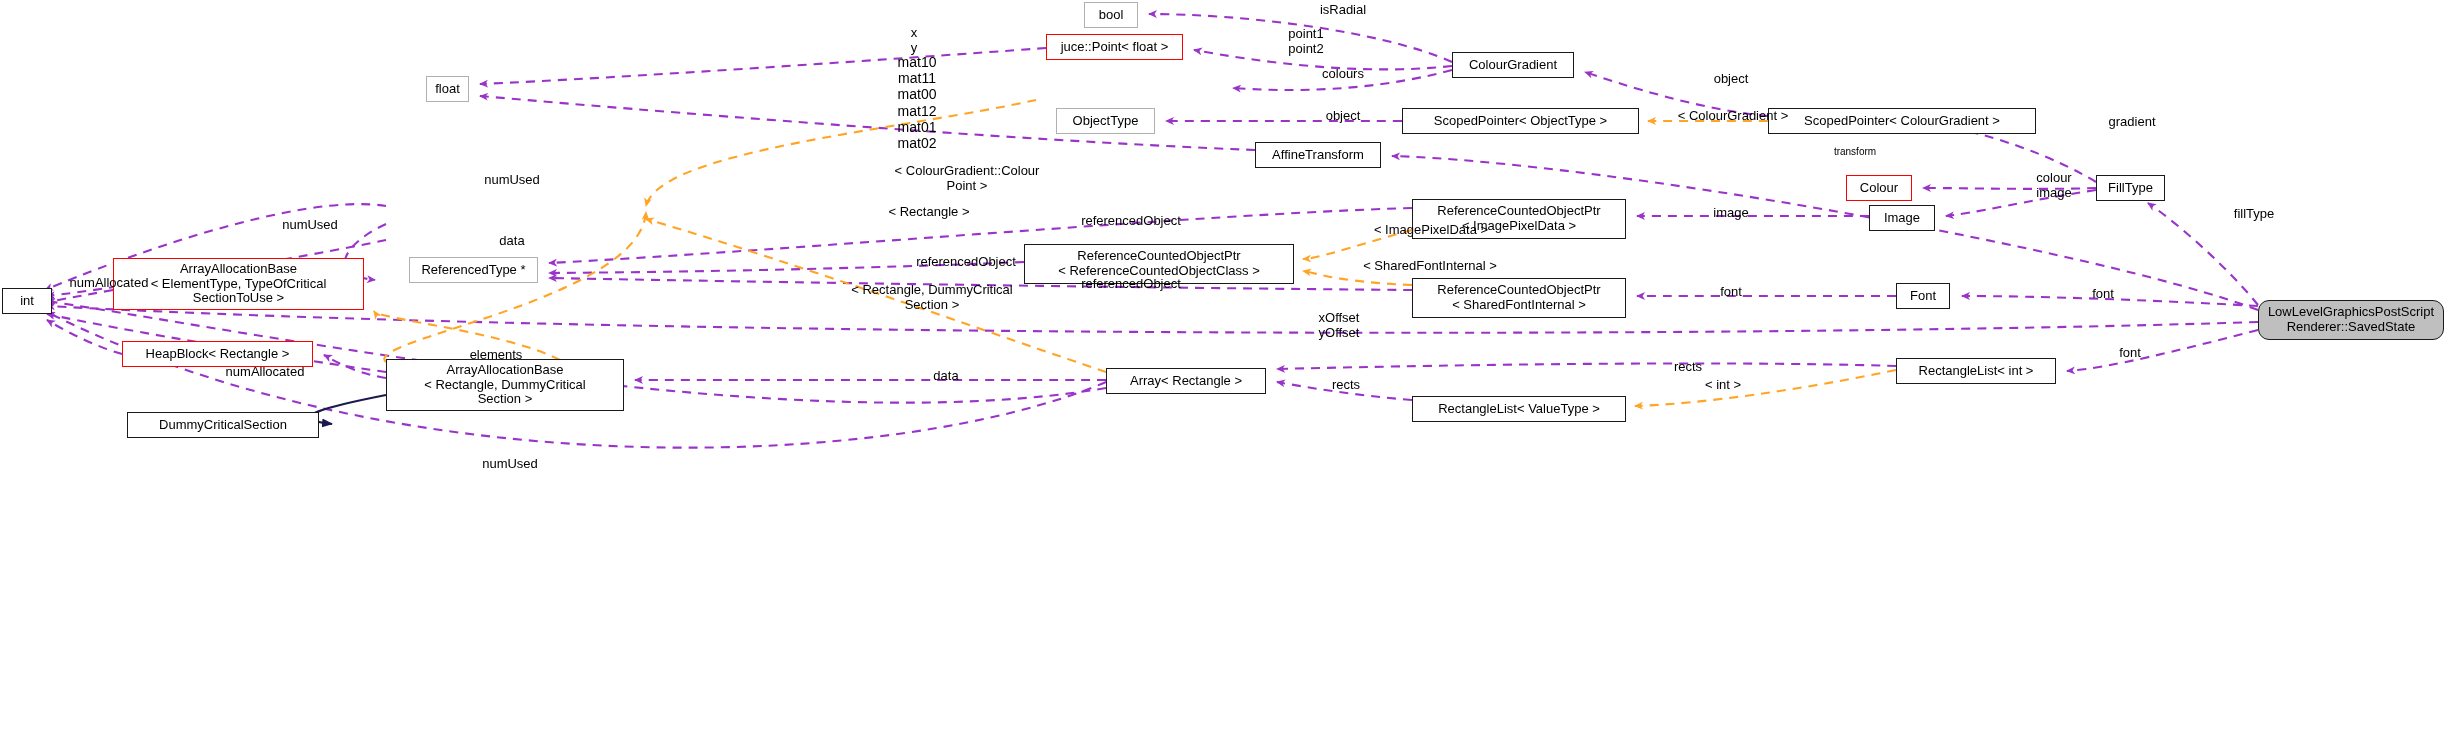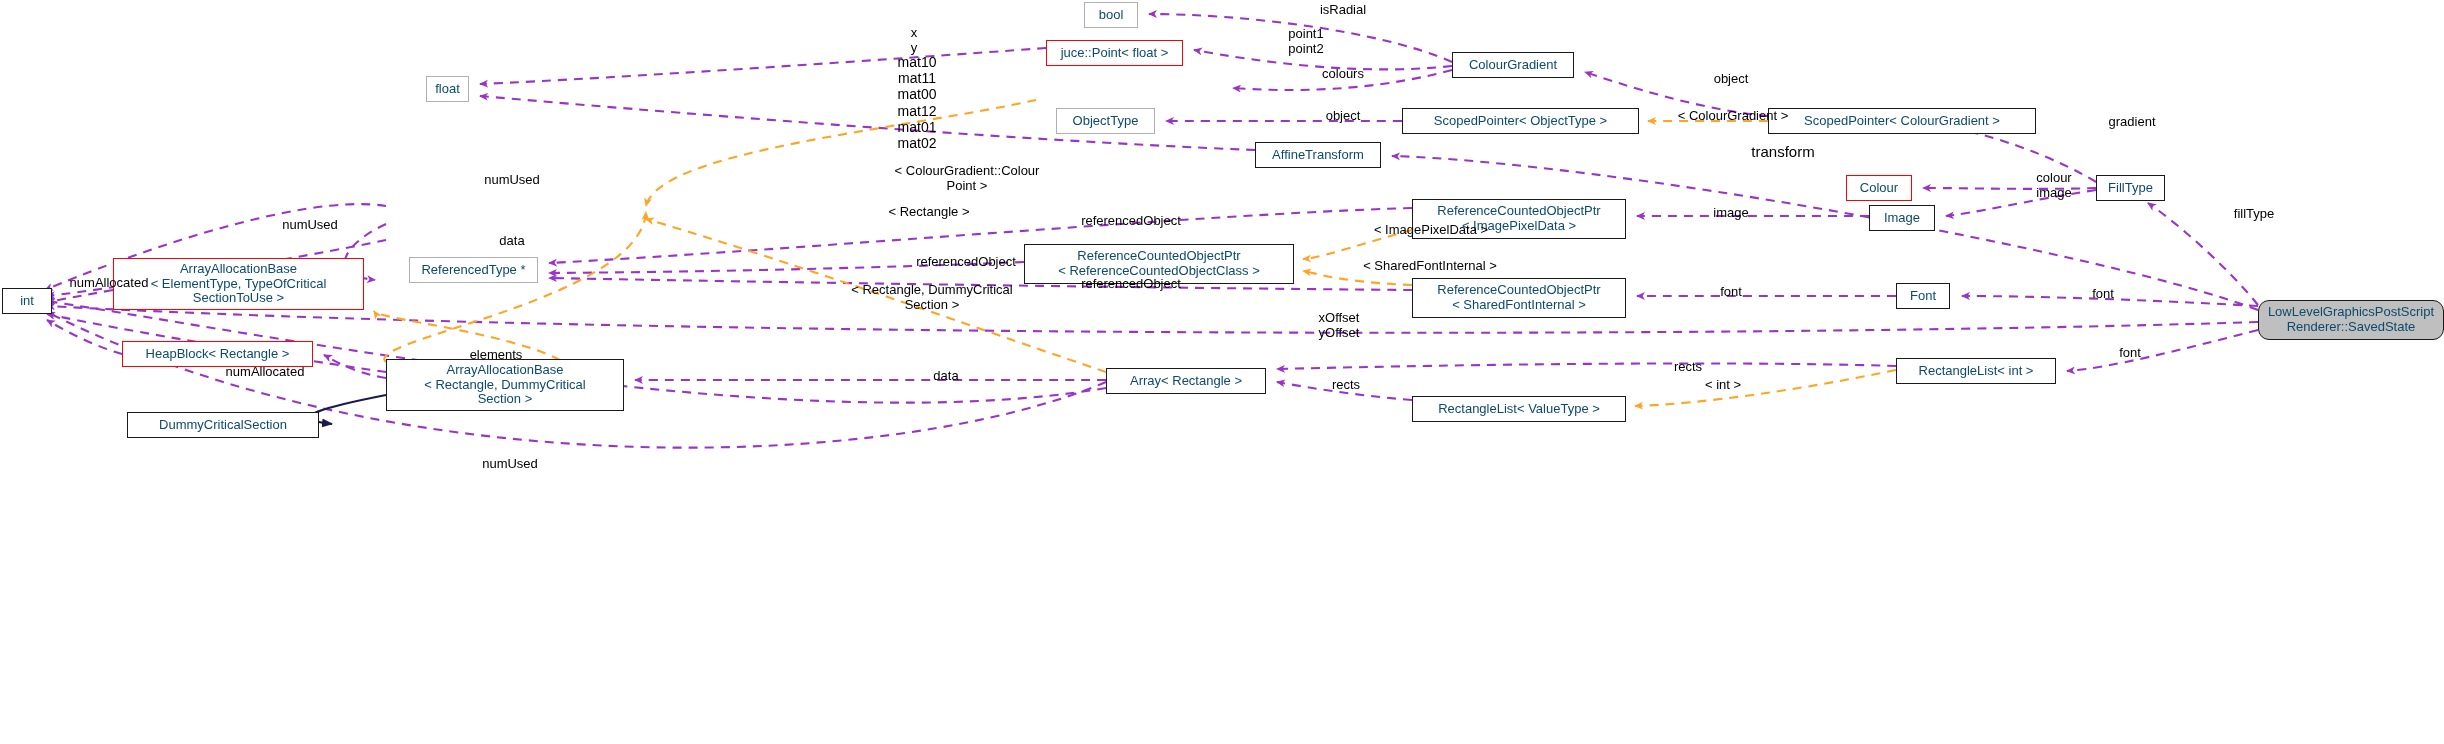--- a/index.html
+++ b/index.html
@@ -31,21 +31,21 @@
     height: 744px;
   }
   .node {
     position: absolute;
     box-sizing: border-box;
     display: flex;
     align-items: center;
     justify-content: center;
     text-align: center;
     line-height: 1.12;
-    color: #0c4a6e;
+    color: #000000;
     background: #ffffff;
     white-space: pre;
     padding: 1px 4px;
   }
   .node.black {
     border: 1.6px solid #1a1a1a;
   }
   .node.red {
     border: 1.6px solid #ff0000;
   }
@@ -130,21 +130,21 @@
       <path d="M560,360 C500,330 380,320 374,311"></path>
     </g>
 
     <g fill="none" stroke="#1a1a50" stroke-width="2.2" marker-end="url(#ahN)">
       <path d="M386,395 C330,406 280,418 332,424"></path>
     </g>
   </svg>
 
   <div id="node-layer">
       <div class="node grey" style="left: 1084px; top: 2px; width: 54px; height: 26px; font-size: 13px;">bool</div>
-      <div class="node red" style="left: 1046px; top: 40px; width: 137px; height: 26px; font-size: 13px;">juce::Point&lt; float &gt;</div>
+      <div class="node red" style="left: 1046px; top: 34px; width: 137px; height: 26px; font-size: 13px;">juce::Point&lt; float &gt;</div>
       <div class="node grey" style="left: 426px; top: 76px; width: 43px; height: 26px; font-size: 13px;">float</div>
       <div class="node black" style="left: 1452px; top: 52px; width: 122px; height: 26px; font-size: 13px;">ColourGradient</div>
       <div class="node grey" style="left: 1056px; top: 108px; width: 99px; height: 26px; font-size: 13px;">ObjectType</div>
       <div class="node black" style="left: 1402px; top: 108px; width: 237px; height: 26px; font-size: 13px;">ScopedPointer&lt; ObjectType &gt;</div>
       <div class="node black" style="left: 1768px; top: 108px; width: 268px; height: 26px; font-size: 13px;">ScopedPointer&lt; ColourGradient &gt;</div>
       <div class="node black" style="left: 1255px; top: 142px; width: 126px; height: 26px; font-size: 13px;">AffineTransform</div>
       <div class="node red" style="left: 1846px; top: 175px; width: 66px; height: 26px; font-size: 13px;">Colour</div>
       <div class="node black" style="left: 2096px; top: 175px; width: 69px; height: 26px; font-size: 13px;">FillType</div>
       <div class="node black" style="left: 1412px; top: 199px; width: 214px; height: 40px; font-size: 13px;">ReferenceCountedObjectPtr
 &lt; ImagePixelData &gt;</div>
@@ -180,21 +180,21 @@
       <div class="edge-label" style="left: 1699px; top: 79px; font-size: 13px;">object</div>
       <div class="edge-label" style="left: 885px; top: 103px; font-size: 14px;">mat10
 mat11
 mat00
 mat12
 mat01
 mat02</div>
       <div class="edge-label" style="left: 1311px; top: 116px; font-size: 13px;">object</div>
       <div class="edge-label" style="left: 1701px; top: 116px; font-size: 13px;">&lt; ColourGradient &gt;</div>
       <div class="edge-label" style="left: 2100px; top: 122px; font-size: 13px;">gradient</div>
-      <div class="edge-label" style="left: 1751px; top: 152px; font-size: 15px;">transform</div>
+      <div class="edge-label" style="left: 1823px; top: 152px; font-size: 10px;">transform</div>
       <div class="edge-label" style="left: 480px; top: 180px; font-size: 13px;">numUsed</div>
       <div class="edge-label" style="left: 2022px; top: 185px; font-size: 13px;">colour
 image</div>
       <div class="edge-label" style="left: 935px; top: 178px; font-size: 13px;">&lt; ColourGradient::Colour
 Point &gt;</div>
       <div class="edge-label" style="left: 2222px; top: 214px; font-size: 13px;">fillType</div>
       <div class="edge-label" style="left: 897px; top: 212px; font-size: 13px;">&lt; Rectangle &gt;</div>
       <div class="edge-label" style="left: 278px; top: 225px; font-size: 13px;">numUsed</div>
       <div class="edge-label" style="left: 1099px; top: 221px; font-size: 13px;">referencedObject</div>
       <div class="edge-label" style="left: 1699px; top: 213px; font-size: 13px;">image</div>

